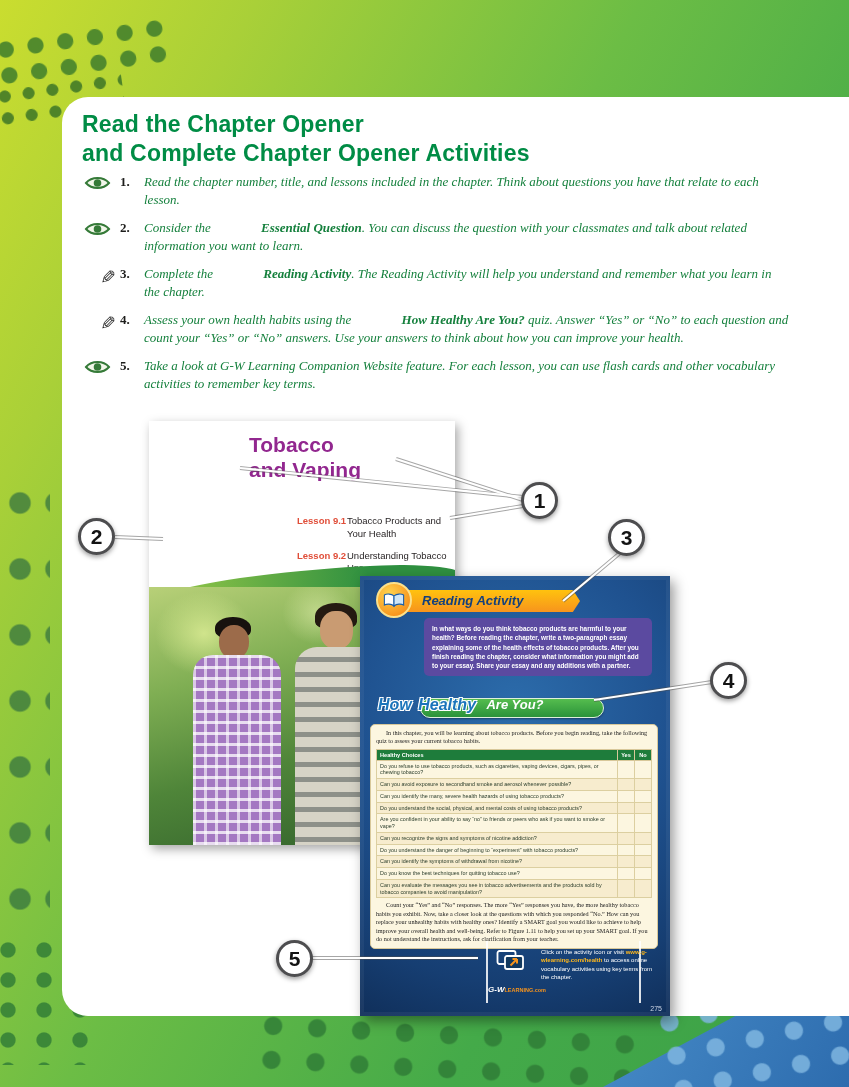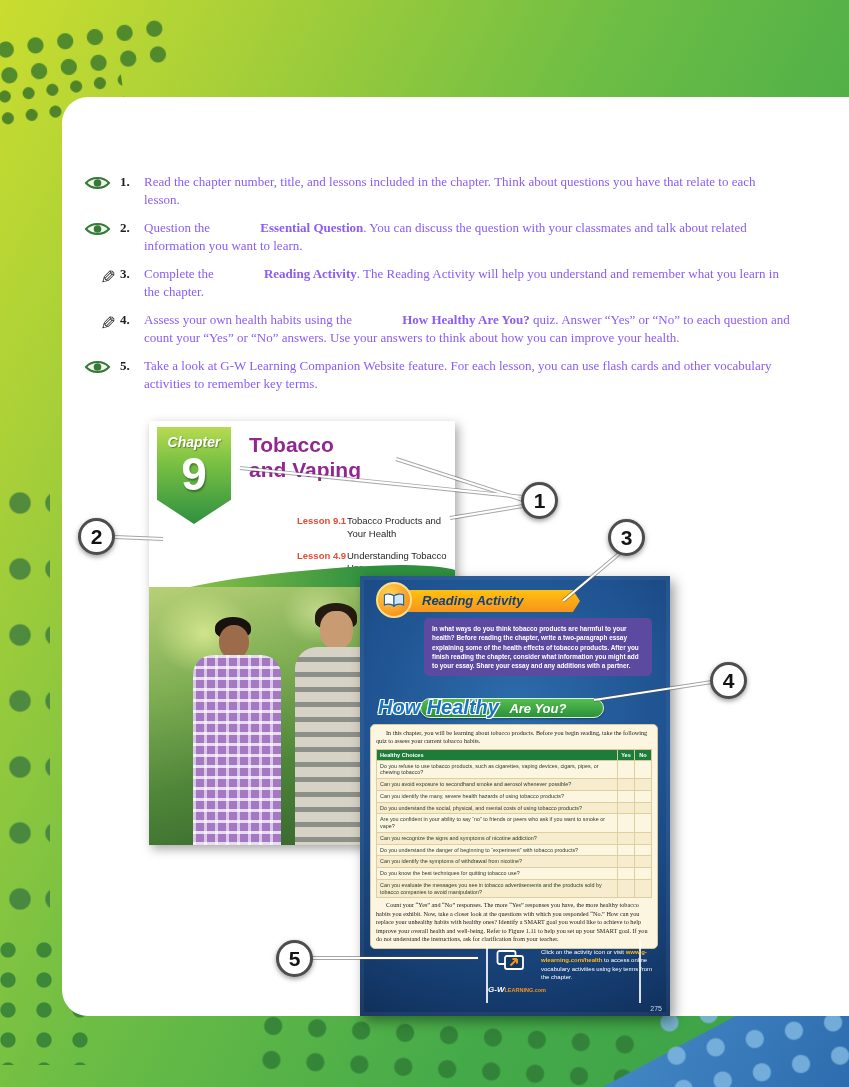--- a/index.html
+++ b/index.html
@@ -36,21 +36,21 @@
   
   .card { position:absolute; left:62px; top:97px; width:787px; height:919px;
     background:#fff; border-radius:26px 0 0 26px; z-index:5; }
   .page-title { position:absolute; left:20px; top:13px;
     color:#008c45; font-size:23px; font-weight:bold; line-height:1.24; letter-spacing:.2px; }
   .instructions { position:absolute; left:22px; top:76px; width:706px; }
   .instr { display:grid; grid-template-columns:36px 24px 1fr; margin-bottom:9px; }
   .instr .ic { padding-top:3px; }
   .instr .ic.pencil { font-size:19px; color:#2b2b2b; transform:scaleX(-1); line-height:1; padding-left:4px; }
   .instr .num { font-family:"Liberation Serif", serif; font-weight:bold; font-size:13px; padding-top:1px; color:#1d1d1b; }
-  .instr .txt { font-family:"Liberation Serif", serif; font-size:13px; line-height:1.42; color:#8b5cf6; }
+  .instr .txt { font-family:"Liberation Serif", serif; font-size:13px; line-height:1.42; color:#15803d;font-style:italic; }
   .instr .txt b { font-weight:bold;margin-left:47px; }
 
   
   .page1 { position:absolute; left:149px; top:421px; width:306px; height:424px; z-index:20;
     background:#fff; box-shadow: 3px 4px 10px rgba(0,0,0,.35); overflow:hidden; }
   .chapter-box { position:absolute; left:8px; top:6px; width:74px; height:97px; z-index:4;
     background: linear-gradient(180deg,#b8da51 0%, #7cc243 35%, #2f9040 100%);
     clip-path: polygon(0 0,100% 0,100% 75%,50% 100%,0 75%); text-align:center; }
   .ch-label { color:#fff; font-weight:bold; font-style:italic; font-size:14px; margin-top:7px;
     text-shadow:1px 1px 1px rgba(0,0,0,.35); }
@@ -106,21 +106,21 @@
     color:#14407c; font-weight:bold; font-style:italic; font-size:13px; line-height:22px;
     padding-left:20px; filter: drop-shadow(0 2px 2px rgba(0,0,0,.35)); }
   .ra-body { position:absolute; left:64px; top:42px; width:228px; z-index:1;
     background:#5b4aa0; border-radius:5px; padding:6px 8px;
     color:#fff; font-size:6.4px; font-weight:bold; line-height:1.45; }
   .hh-banner { position:absolute; left:14px; top:120px; width:276px; height:24px; }
   .hh-capsule { position:absolute; left:46px; top:2px; width:184px; height:20px; border-radius:10px;
     background: linear-gradient(180deg,#55bd4e,#2a923a); border:1px solid #dff0dc;
     box-shadow:0 1px 2px rgba(0,0,0,.35); }
   .hh-text { position:absolute; left:4px; top:0; white-space:nowrap; }
-  .hh-how, .hh-healthy { color:#1b75bb; font-weight:bold; font-style:italic; font-size:20px;
+  .hh-how, .hh-healthy { color:#1b75bb; font-weight:bold; font-style:italic; font-size:16px;
     text-shadow:-1px -1px 0 #fff, 1px -1px 0 #fff, -1px 1px 0 #fff, 1px 1px 0 #fff; }
   .hh-healthy { margin-left:2px; }
   .hh-areyou { color:#fff; font-weight:bold; font-style:italic; font-size:13px; margin-left:6px;
     position:relative; top:-1px; }
   .quiz-box { position:absolute; left:10px; top:148px; width:288px; z-index:1;
     background:#fcf6e0; border:1px solid #d8c89a; border-radius:5px; padding:4px 5px 5px; }
   .quiz-intro, .quiz-outro { font-family:"Liberation Serif", serif; font-size:6.2px;
     line-height:1.35; color:#222; text-indent:10px; }
   .quiz-intro { margin-bottom:3px; }
   .quiz-outro { margin-top:3px; }
@@ -162,21 +162,22 @@
   <div class="dots dots-tl1"></div>
   <div class="dots dots-tl2"></div>
   <div class="dots dots-left"></div>
   <div class="dots dots-bl"></div>
   <div class="dots dots-bottom"></div>
   <div class="blue-wedge"></div>
   <div class="dots dots-blue"></div>
 
   <div class="card">
     <h1 class="page-title">
-      <br>
+      <span>Read the Chapter Opener</span><br>
+      <span>and Complete Chapter Opener Activities</span>
     </h1>
 
     <div class="instructions">
 
       <div class="instr">
         <span class="ic">
           <svg viewBox="0 0 32 17" width="27" height="14">
               <path d="M2 8.5 C 9 0.5, 23 0.5, 30 8.5 C 23 16.5, 9 16.5, 2 8.5 Z" fill="#f2f7ea" stroke="#357a38" stroke-width="2.4"></path>
               <circle cx="16" cy="8.5" r="4.6" fill="#357a38"></circle>
             </svg>
@@ -186,21 +187,21 @@
       </div>
 
       <div class="instr">
         <span class="ic">
           <svg viewBox="0 0 32 17" width="27" height="14">
               <path d="M2 8.5 C 9 0.5, 23 0.5, 30 8.5 C 23 16.5, 9 16.5, 2 8.5 Z" fill="#f2f7ea" stroke="#357a38" stroke-width="2.4"></path>
               <circle cx="16" cy="8.5" r="4.6" fill="#357a38"></circle>
             </svg>
         </span>
         <span class="num">2.</span>
-        <p class="txt"><span>Question the </span><b>Essential Question</b><span>. You can discuss the question with your classmates and talk about related information you want to learn.</span></p>
+        <p class="txt"><span>Consider the </span><b>Essential Question</b><span>. You can discuss the question with your classmates and talk about related information you want to learn.</span></p>
       </div>
 
       <div class="instr">
         <span class="ic pencil">✎</span>
         <span class="num">3.</span>
         <p class="txt"><span>Complete the </span><b>Reading Activity</b><span>. The Reading Activity will help you understand and remember what you learn in the chapter.</span></p>
       </div>
 
       <div class="instr">
         <span class="ic pencil">✎</span>
@@ -217,35 +218,31 @@
         </span>
         <span class="num">5.</span>
         <p class="txt"><span>Take a look at G-W Learning Companion Website feature. For each lesson, you can use flash cards and other vocabulary activities to remember key terms.</span><b></b><span></span></p>
       </div>
 
     </div>
   </div>
 
   <div class="page1">
     <div class="sweep"></div>
-    <div class="chapter-box">
-      <div class="ch-label">Chapter</div>
-      <div class="ch-num">9</div>
-    </div>
     <div class="ch-title">
       <span>Tobacco</span><br>
       <span>and Vaping</span>
     </div>
     <div class="lessons">
       <div class="lesson-row">
         <span class="lnum">Lesson 9.1</span>
         <span class="ltitle">Tobacco Products and Your Health</span>
       </div>
       <div class="lesson-row">
-        <span class="lnum">Lesson 4.9</span>
+        <span class="lnum">Lesson 9.2</span>
         <span class="ltitle">Understanding Tobacco Use</span>
       </div>
       <div class="lesson-row">
         <span class="lnum">Lesson 9.3</span>
         <span class="ltitle">Preventing and Treating Tobacco Use</span>
       </div>
     </div>
     <div class="photo">
       <div class="p-hair pl-hair"></div>
       <div class="p-head pl-head"></div>

